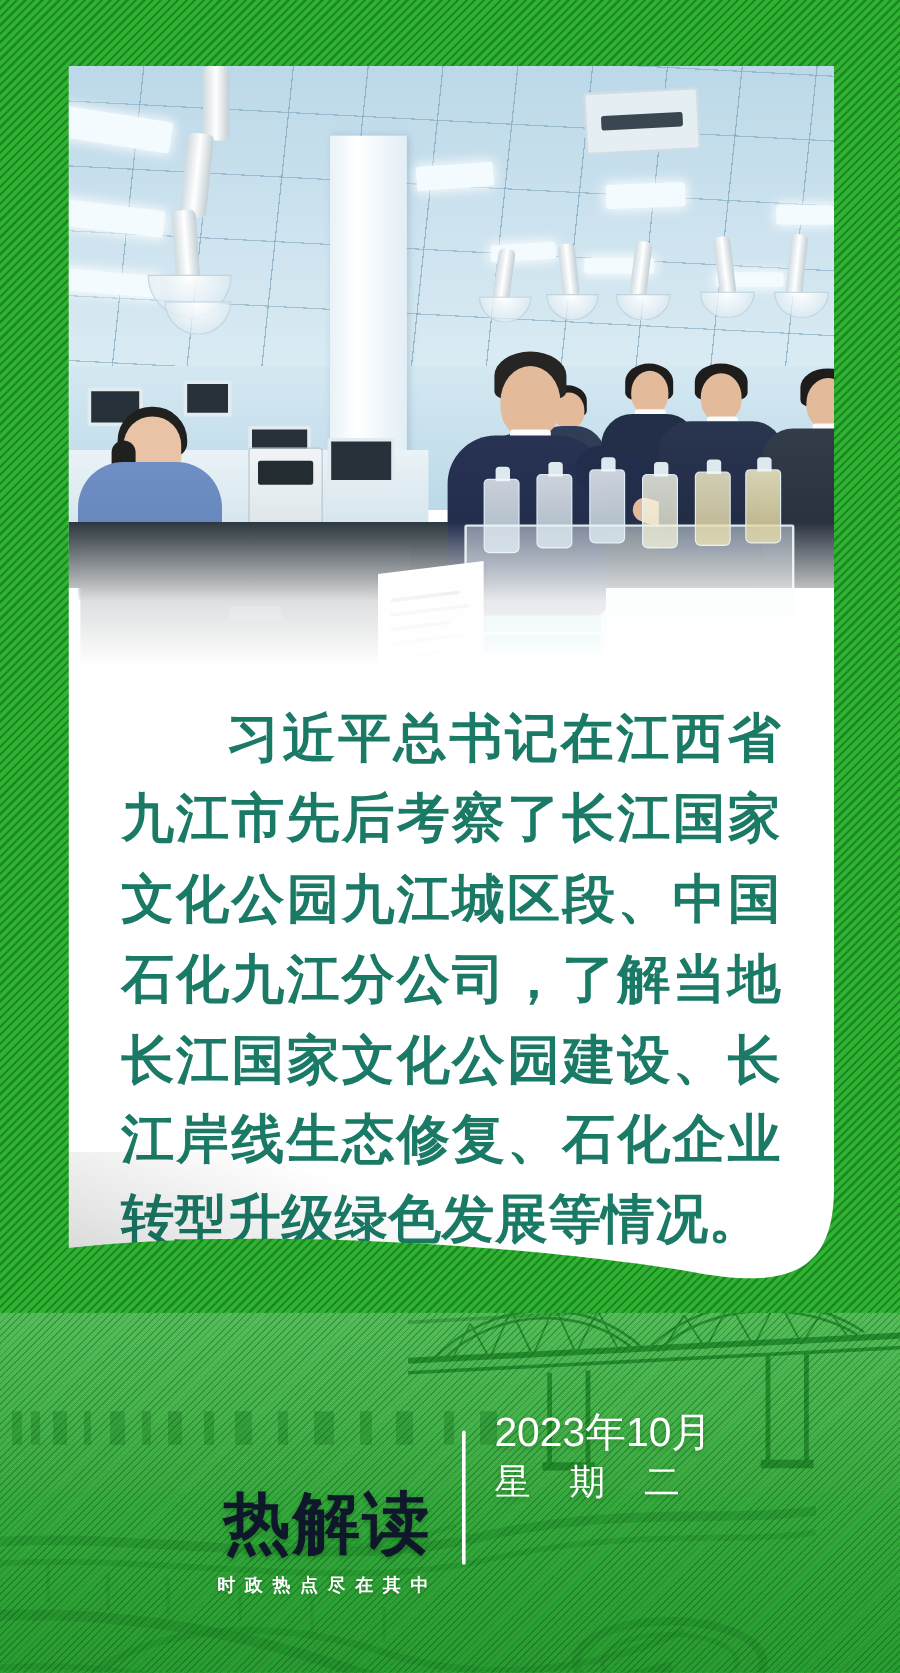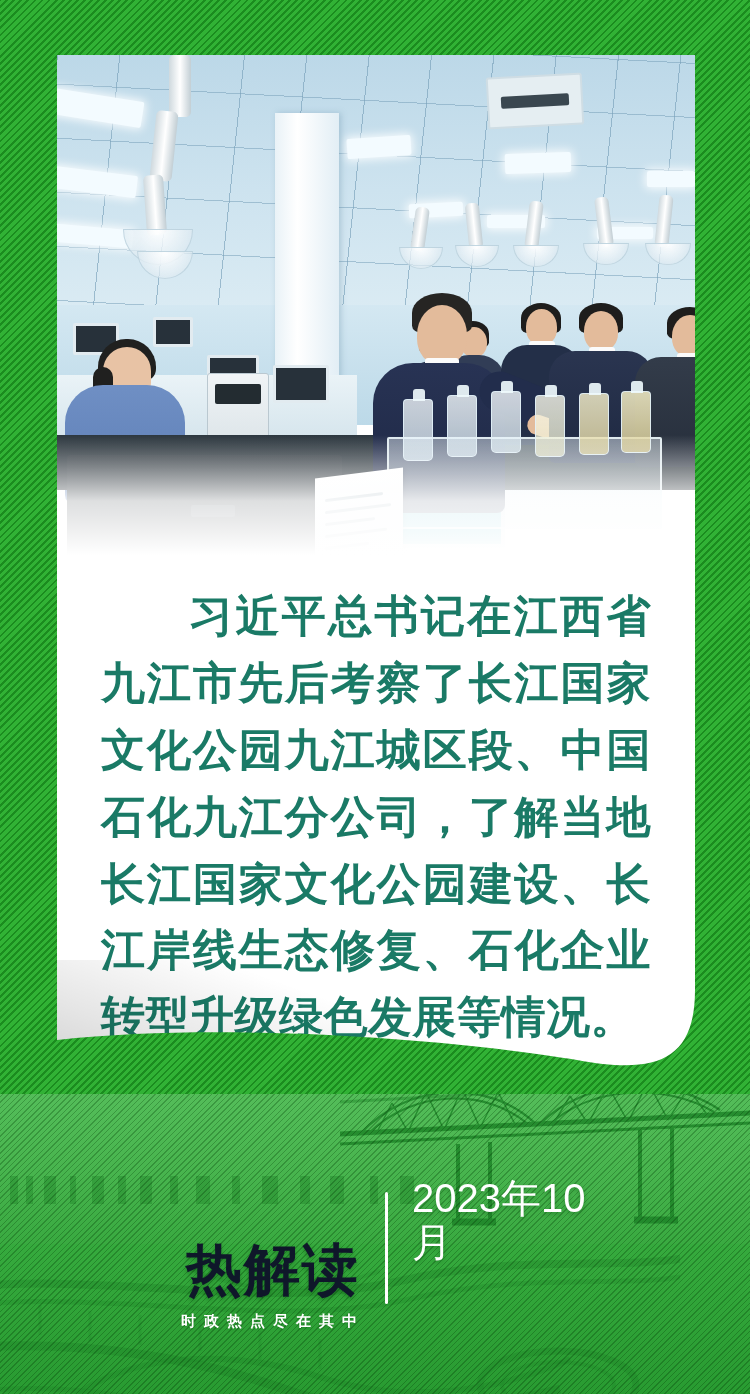--- a/index.html
+++ b/index.html
@@ -204,21 +204,21 @@
   }
   #brand-tagline {
     margin-top:14px; font-size:15px; color:#ffffff; letter-spacing:8px;
     font-weight:bold; text-shadow:0 1px 3px rgba(0,60,10,.35);
   }
   #divider {
     position:absolute; left:385px; top:28px; width:3px; height:112px;
     background:#ffffff; border-radius:2px;
   }
   #date-block { position:absolute; left:412px; top:12px; width:200px; color:#ffffff; }
-  #date-ym { font-size:40px; letter-spacing:0px; line-height:1.1;
+  #date-ym { font-size:34px; letter-spacing:0px; line-height:1.1;
              text-shadow:0 2px 4px rgba(0,60,10,.3); }
   #date-day { font-size:76px; font-weight:bold; line-height:1.02; letter-spacing:1px;
              text-shadow:0 2px 5px rgba(0,60,10,.3); }
   #date-weekday { font-size:30px; letter-spacing:12px; margin-top:2px;
              text-shadow:0 2px 4px rgba(0,60,10,.3); }
 </style>
 </head>
 <body>
 
 <div id="bg-stripes"></div>
@@ -412,15 +412,16 @@
 
   <div id="brand">
     <div id="brand-logo">热解读</div>
     <div id="brand-tagline">时政热点尽在其中</div>
   </div>
 
   <div id="divider"></div>
 
   <div id="date-block">
     <div id="date-ym">2023年10月</div>
+    <div id="date-weekday">星 期 二</div>
   </div>
 
 </div>
 
 </body></html>

